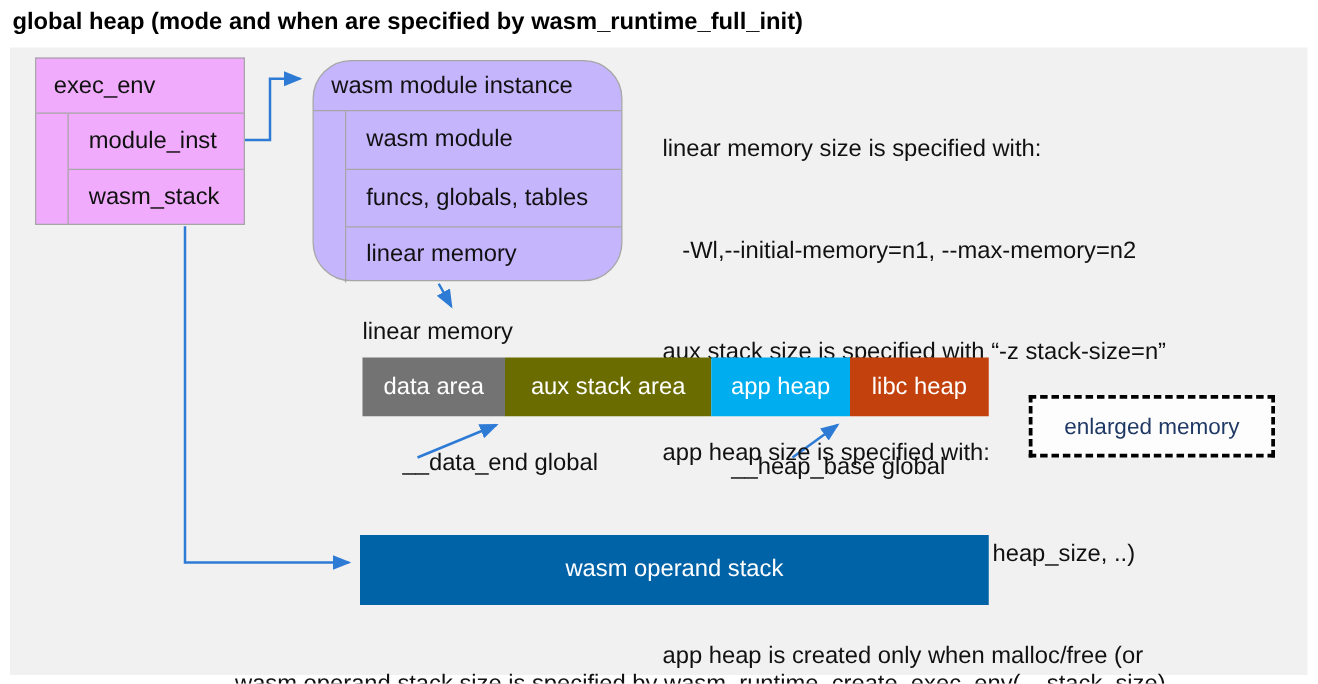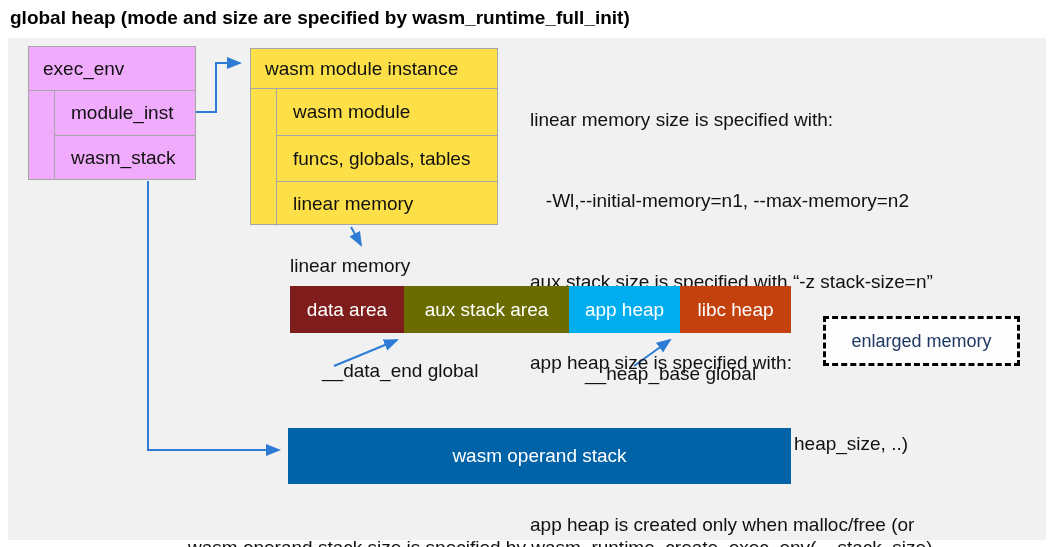--- a/index.html
+++ b/index.html
@@ -5,21 +5,21 @@
   html,body{margin:0;padding:0;background:#fff;}
   .canvas{
     position:relative;width:1054px;height:547px;background:#ffffff;
     font-family:"Liberation Sans", sans-serif;color:#111;overflow:hidden;
   }
   .panel{position:absolute;left:8px;top:38px;width:1038px;height:502px;background:#F1F1F1;}
   .title{position:absolute;left:10px;top:7px;font-size:19px;font-weight:600;color:#000;white-space:pre;}
 
   .box{position:absolute;box-sizing:border-box;border:1px solid #A6A6A6;}
   .salmon{background:#f0abfc;}
-  .cream{background:#fde047;}
+  .cream{background:#c4b5fd;border-radius:31px;}
   .box-title{box-sizing:border-box;display:flex;align-items:center;padding-left:14px;
     font-size:19px;border-bottom:1px solid #A6A6A6;}
   .rows{margin-left:25px;border-left:1px solid #A6A6A6;}
   .row{box-sizing:border-box;display:flex;align-items:center;padding-left:16px;font-size:19px;
     border-bottom:1px solid #A6A6A6;}
   .row:last-child{border-bottom:none;}
 
   .exec-env{left:28px;top:46px;width:168px;height:134px;}
   .exec-env .box-title{height:44px;}
   .exec-env .row{height:45px;}
@@ -56,21 +56,21 @@
   .opstack{position:absolute;left:288px;top:428px;width:503px;height:56px;
     display:flex;align-items:center;justify-content:center;color:#fff;font-size:19px;white-space:pre;}
 
   .arrows{position:absolute;left:0;top:0;pointer-events:none;}
 </style>
 </head>
 <body>
 
 <div class="canvas">
 
-  <div class="title">global heap (mode and size are specified by wasm_runtime_full_init)</div>
+  <div class="title">global heap (mode and when are specified by wasm_runtime_full_init)</div>
   <div class="panel"></div>
 
   <svg class="arrows" width="1054" height="547" viewBox="0 0 1054 547">
     <defs>
       <marker id="arw" markerWidth="9" markerHeight="8" refX="6.5" refY="3" orient="auto">
         <path d="M0,0 L7.5,3 L0,6 z" fill="#2E7BD6"></path>
       </marker>
     </defs>
     <polyline points="188,112 216,112 216,63 240,63" fill="none" stroke="#2E7BD6" stroke-width="2" marker-end="url(#arw)"></polyline>
     <line x1="351" y1="227" x2="361" y2="245" stroke="#2E7BD6" stroke-width="2" marker-end="url(#arw)"></line>
@@ -102,21 +102,21 @@
     <div>aux stack size is specified with “-z stack-size=n”</div>
     <div>app heap size is specified with:</div>
     <div>   wasm_runtime_instantiate(.., heap_size, ..)</div>
     <div>app heap is created only when malloc/free (or</div>
     
   </div>
 
   <div class="lm-label">linear memory</div>
 
   <div class="membar">
-    <div class="seg seg-data" style="background-color: #7f1d1d;">data area</div>
+    <div class="seg seg-data" style="background-color: #737373;">data area</div>
     <div class="seg seg-aux" style="background-color: rgb(107, 108, 0);">aux stack area</div>
     <div class="seg seg-appheap" style="background-color: rgb(0, 174, 239);">app heap</div>
     <div class="seg seg-libc" style="background-color: #c2410c;">libc heap</div>
   </div>
   <div class="enlarged" style="background-color: rgb(253, 253, 253); color: rgb(31, 56, 100);">enlarged memory</div>
 
   <div class="ann ann-heapbase">__heap_base global</div>
   <div class="ann ann-dataend">__data_end global</div>
 
   <div class="opstack" style="background-color: rgb(0, 99, 168);">wasm operand stack</div>

